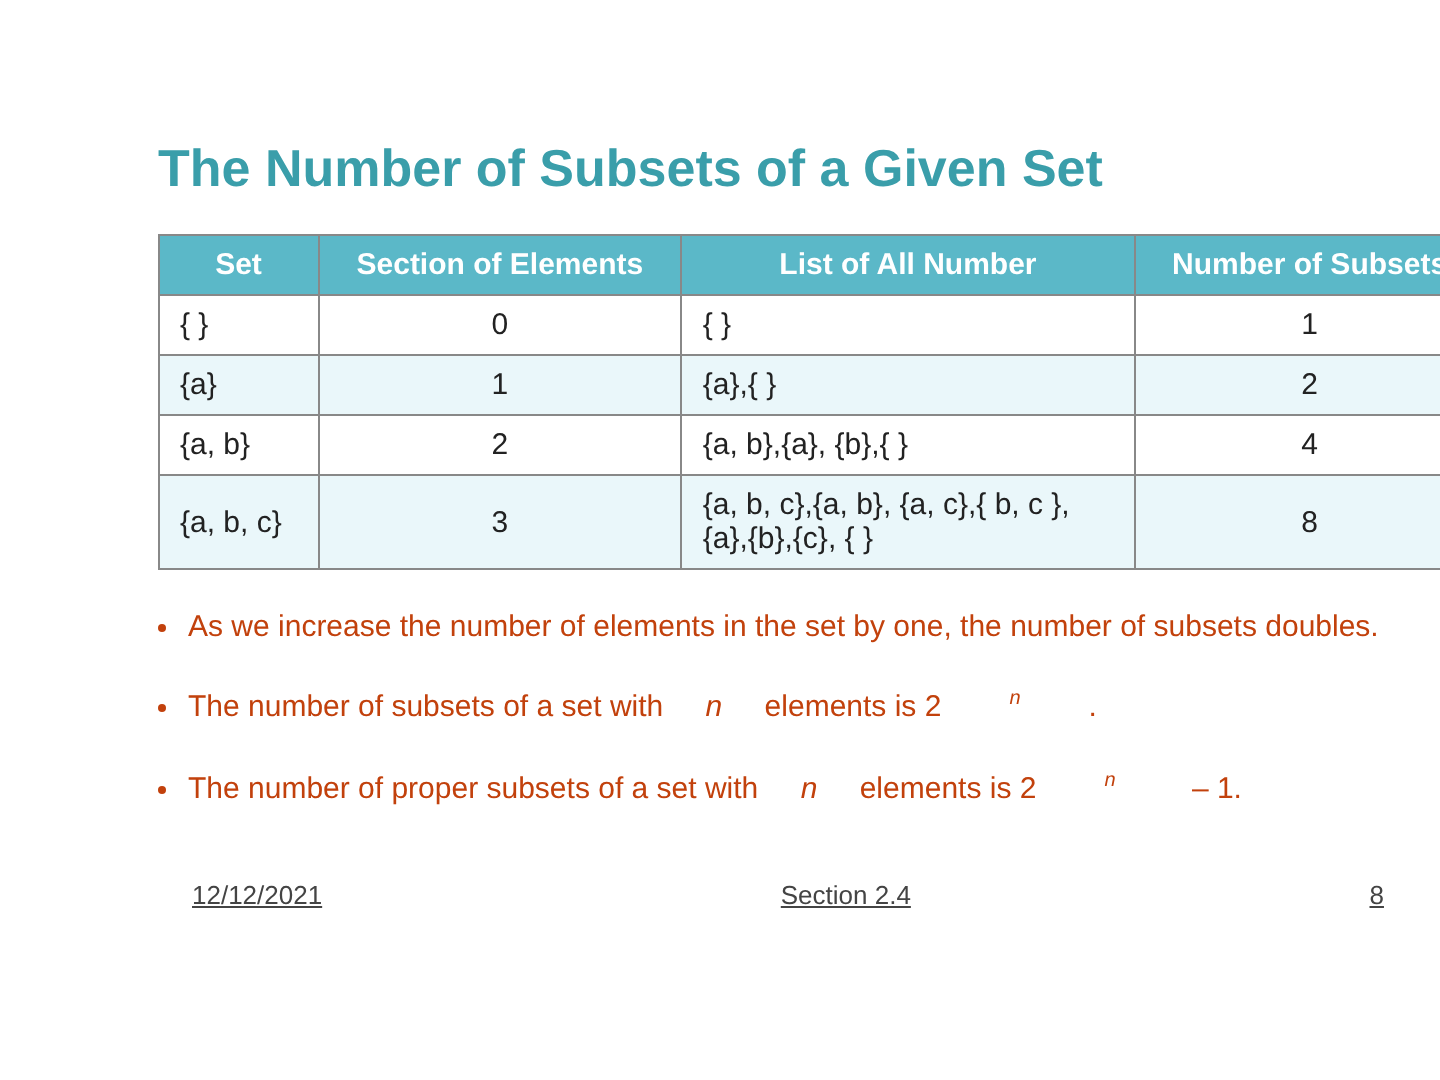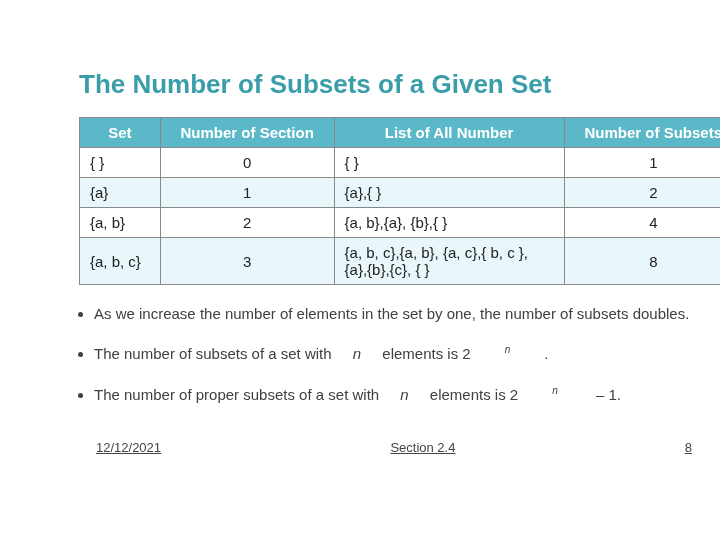--- a/index.html
+++ b/index.html
@@ -52,21 +52,21 @@
     tbody td:first-child {
       font-weight: normal;
     }
 
     tbody td:nth-child(2), tbody td:nth-child(4) {
       text-align: center;
     }
 
     .bullets {
       font-size: 15px;
-      color: #404040;
+      color: #c2410c;
       margin-left: 10px;
       line-height: 1.55;
     }
 
     .bullets li {
       margin-bottom: 4px;
       list-style: disc;
       margin-left: 22px;
     }
 
@@ -89,21 +89,21 @@
   </style>
 </head>
 <body>
 
 <h1>The Number of Subsets of a Given Set</h1>
 
 <table>
   <thead>
     <tr>
       <th>Set</th>
-      <th>Number of Section</th>
+      <th>Section of Elements</th>
       <th>List of All Number</th>
       <th>Number of Subsets</th>
     </tr>
   </thead>
   <tbody>
     <tr>
       <td>{ }</td>
       <td>0</td>
       <td>{ }</td>
       <td>1</td>

